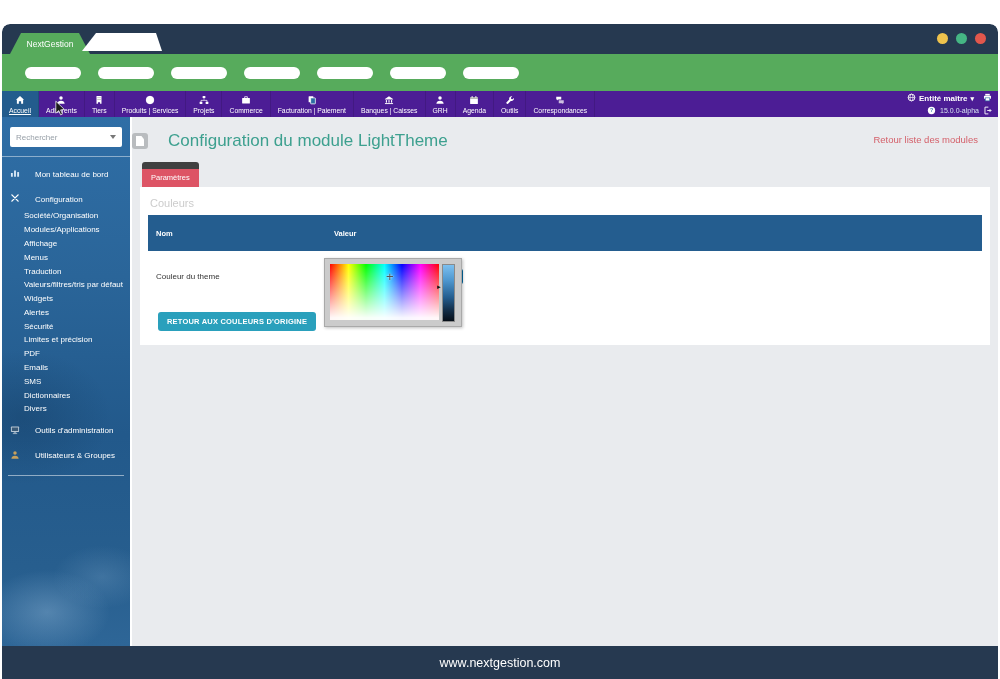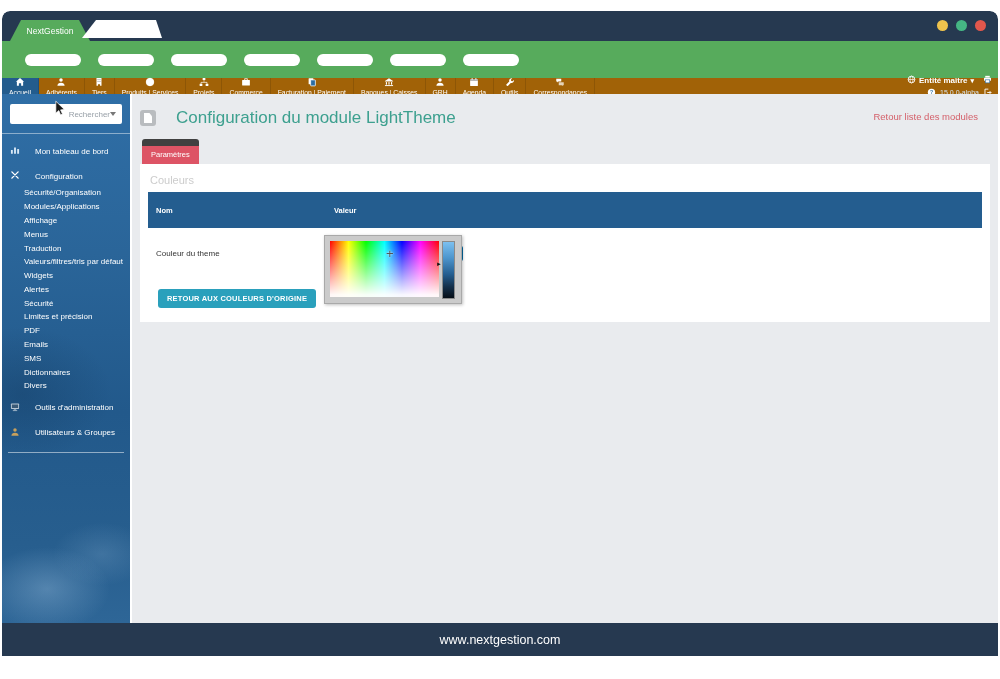--- a/index.html
+++ b/index.html
@@ -1,64 +1,64 @@
 <!DOCTYPE html>
 <html><head>
 <meta charset="utf-8">
 <style>
   html,body{margin:0;padding:0}
   body{width:1000px;height:679px;background:#fff;font-family:"Liberation Sans",sans-serif;position:relative;overflow:hidden}
-  .window{position:absolute;left:2px;top:11px;width:996px;height:655px;border-radius:8px 8px 0 0;overflow:hidden}
+  .window{position:absolute;left:2px;top:24px;width:996px;height:655px;border-radius:8px 8px 0 0;overflow:hidden}
 
   
   .titlebar{height:30px;background:#263950;position:relative;border-radius:8px 8px 0 0}
   .tab-green{position:absolute;left:8px;bottom:0;width:80px;height:21px;background:#57ab5c;
     -webkit-clip-path:polygon(11px 0,calc(100% - 11px) 0,100% 100%,0 100%);clip-path:polygon(11px 0,calc(100% - 11px) 0,100% 100%,0 100%);
     color:#fff;font-size:8.5px;display:flex;align-items:center;justify-content:center}
   .tab-blank{position:absolute;left:80px;bottom:3px;width:80px;height:18px;background:#fff;
     -webkit-clip-path:polygon(14px 0,calc(100% - 6px) 0,100% 100%,0 100%);clip-path:polygon(14px 0,calc(100% - 6px) 0,100% 100%,0 100%)}
   .controls{position:absolute;right:12px;top:9px;display:flex;gap:8px}
   .circle{width:11px;height:11px;border-radius:50%}
 
   
   .greenbar{height:37px;background:#57ab5c;display:flex;align-items:center;padding-left:23px;gap:17px}
   .pill{width:56px;height:12px;background:#fff;border-radius:6px;flex-shrink:0}
 
   
-  .navbar{height:16px;background:#a16207;display:flex;position:relative;color:#fff}
+  .navbar{height:26px;background:#4c1d95;display:flex;position:relative;color:#fff}
   .ni{display:flex;flex-direction:column;align-items:center;justify-content:center;padding:2px 7px 1px;gap:1.5px;
       border-right:1px solid rgba(0,0,0,0.12);font-size:6.8px;white-space:nowrap;cursor:pointer}
   .ni svg{width:10px;height:10px;fill:#fff}
   .ni.active{background:#235c8d;text-decoration:underline}
   .nav-right{position:absolute;right:6px;top:0;height:100%;display:flex;flex-direction:column;justify-content:center;align-items:flex-end;gap:2px}
   .nr1{display:flex;align-items:center;gap:3px;font-size:8px;font-weight:bold}
   .nr1 svg{width:9px;height:9px}
   .nr2{display:flex;align-items:center;gap:4px;font-size:7px;color:#d6e4f0}
   .nr2 svg{width:9px;height:9px}
   .chev{font-size:7px;line-height:7px}
 
   
   .content{display:flex;height:529px}
   .sidebar{width:128px;flex-shrink:0;position:relative;overflow:hidden;
     background:
       radial-gradient(90px 60px at 45px 495px, rgba(190,220,245,.28), rgba(190,220,245,0) 70%),
       radial-gradient(70px 45px at 100px 460px, rgba(170,205,235,.18), rgba(170,205,235,0) 70%),
       radial-gradient(120px 90px at 20px 300px, rgba(10,40,70,.25), rgba(10,40,70,0) 75%),
       linear-gradient(180deg,#2f6ea6 0%,#2a6599 30%,#22598b 60%,#275e8e 85%,#2e6697 100%)}
-  .search{margin:10px 8px 0;background:#fff;border-radius:2px;height:20px;display:flex;align-items:center;justify-content:flex-end;padding:0 6px;color:#98a0a8;font-size:8px}
+  .search{margin:10px 8px 0;background:#fff;border-radius:2px;height:20px;display:flex;align-items:center;justify-content:space-between;padding:0 6px;color:#98a0a8;font-size:8px}
   .caret{width:0;height:0;border-left:3.5px solid transparent;border-right:3.5px solid transparent;border-top:4px solid #777}
   .sdiv{height:1px;background:rgba(255,255,255,.45);margin-top:9px}
   .menu{padding:2px 0;color:#fff}
   .m0{display:flex;align-items:center;gap:15px;padding:4px 8px;margin-top:5px;font-size:8px;cursor:pointer}
   .m0 svg{width:10px;height:10px;flex-shrink:0}
   .m1{padding:2.4px 8px 2.4px 22px;font-size:8px;cursor:pointer;white-space:nowrap}
   .sdiv2{height:1px;background:rgba(255,255,255,.5);margin:9px 6px 0 6px}
 
   .main{flex:1;background:#e9ebee;border-left:2px solid #fff;position:relative;overflow:hidden}
-  .mhead{display:flex;align-items:flex-start;padding:14px 20px 0 8px}
+  .mhead{display:flex;align-items:flex-start;padding:14px 20px 0 0}
   .doc-icon{width:16px;height:16px;background:#b9bcbf;border-radius:3px;position:relative;flex-shrink:0;margin-top:2px}
   .doc-icon::after{content:"";position:absolute;left:4px;top:3px;right:4px;bottom:3px;background:#fff;
     -webkit-clip-path:polygon(0 0,68% 0,100% 32%,100% 100%,0 100%);clip-path:polygon(0 0,68% 0,100% 32%,100% 100%,0 100%)}
   .mtitle{font-size:17px;color:#3da08f;margin-left:20px;flex:1}
   .back{font-size:9.5px;color:#d4606a;margin-top:3px;cursor:pointer;white-space:nowrap}
   .tab-param{display:inline-block;margin:11px 0 0 10px;background:#dd5465;color:#fff;font-size:7.5px;
     padding:4px 9px 5px;border-radius:3px 3px 0 0;border-top:7px solid #404040;cursor:pointer}
   .panel{margin:0 8px;background:#fff;padding:8px 8px 14px;min-height:97px;box-sizing:border-box}
   .sec{color:#ccc;font-size:11px;margin:2px 0 6px 2px}
   .thead{background:#245d8f;color:#fff;display:flex;height:36px;align-items:center;font-size:7.5px;font-weight:bold}
@@ -251,21 +251,21 @@
                 <rect x="11.5" y="6.5" width="3" height="7.5"></rect>
               </svg></span>
           <span>Mon tableau de bord</span>
         </div>
         <div class="m0">
           <span><svg viewBox="0 0 16 16" width="10" height="10" fill="none" stroke="#fff" stroke-width="2.2" stroke-linecap="round">
                 <path d="M3 3l10 10M13 3L3 13"></path>
               </svg></span>
           <span>Configuration</span>
         </div>
-        <div class="m1">Sécurité/Organisation</div>
+        <div class="m1">Société/Organisation</div>
         <div class="m1">Modules/Applications</div>
         <div class="m1">Affichage</div>
         <div class="m1">Menus</div>
         <div class="m1">Traduction</div>
         <div class="m1">Valeurs/filtres/tris par défaut</div>
         <div class="m1">Widgets</div>
         <div class="m1">Alertes</div>
         <div class="m1">Sécurité</div>
         <div class="m1">Limites et précision</div>
         <div class="m1">PDF</div>

